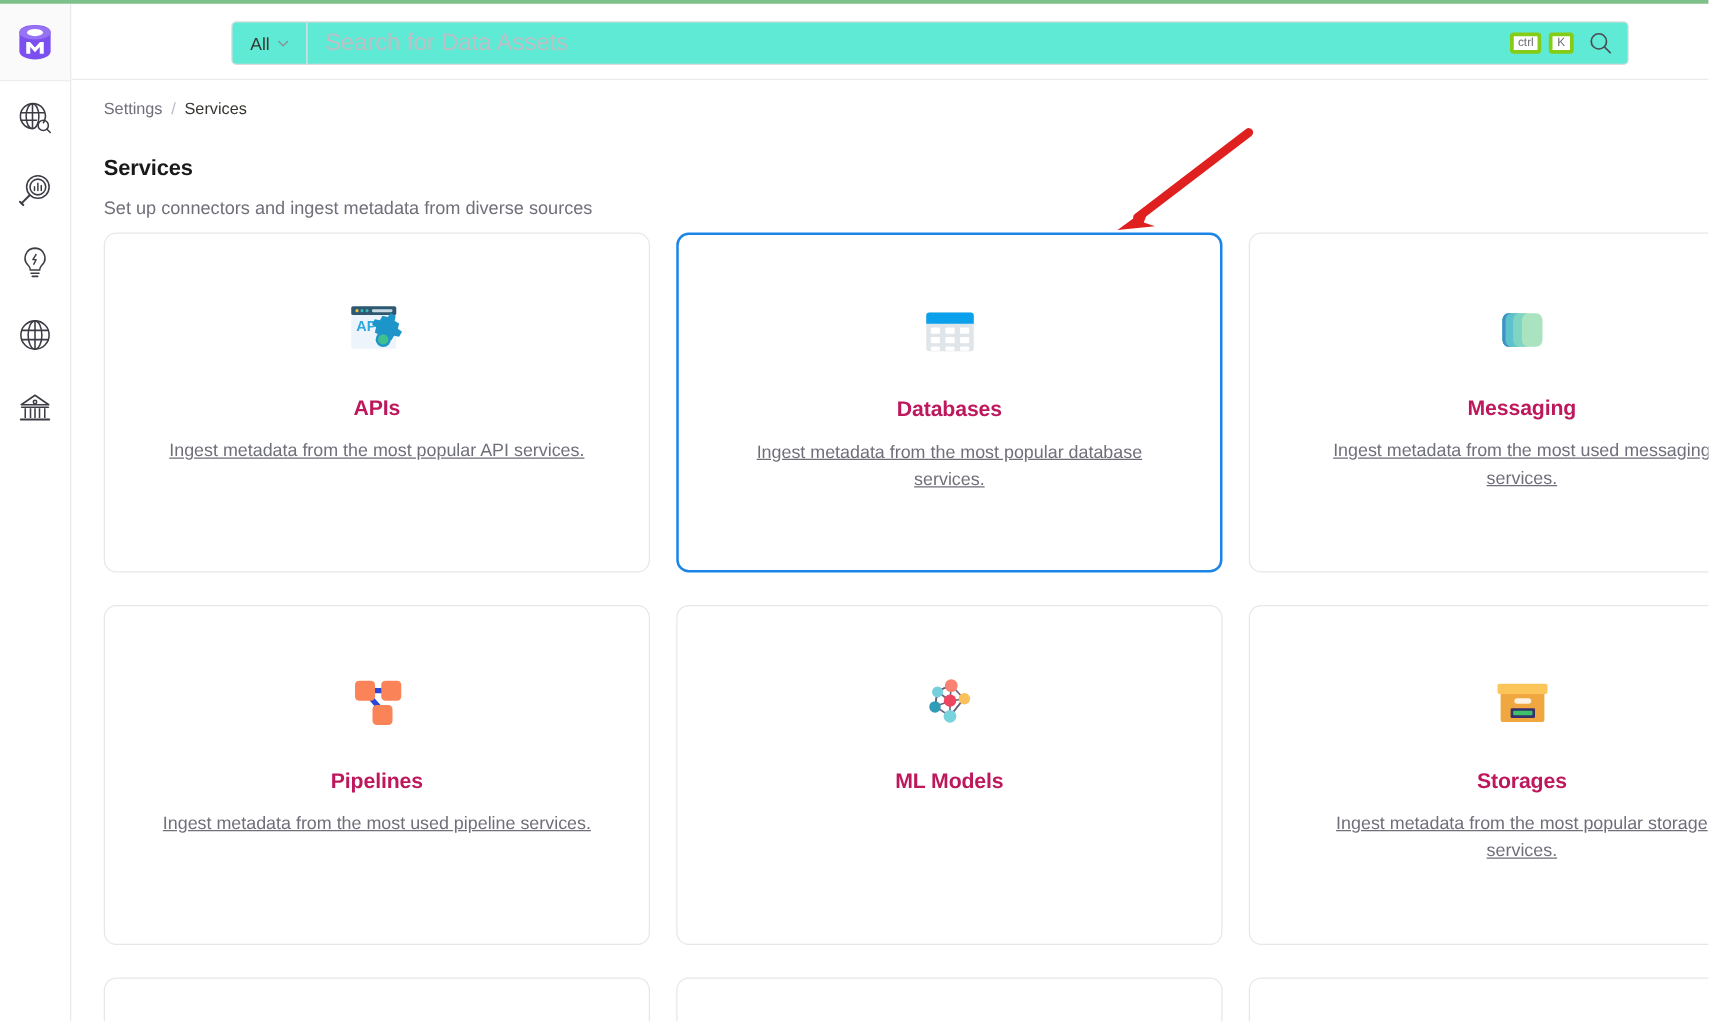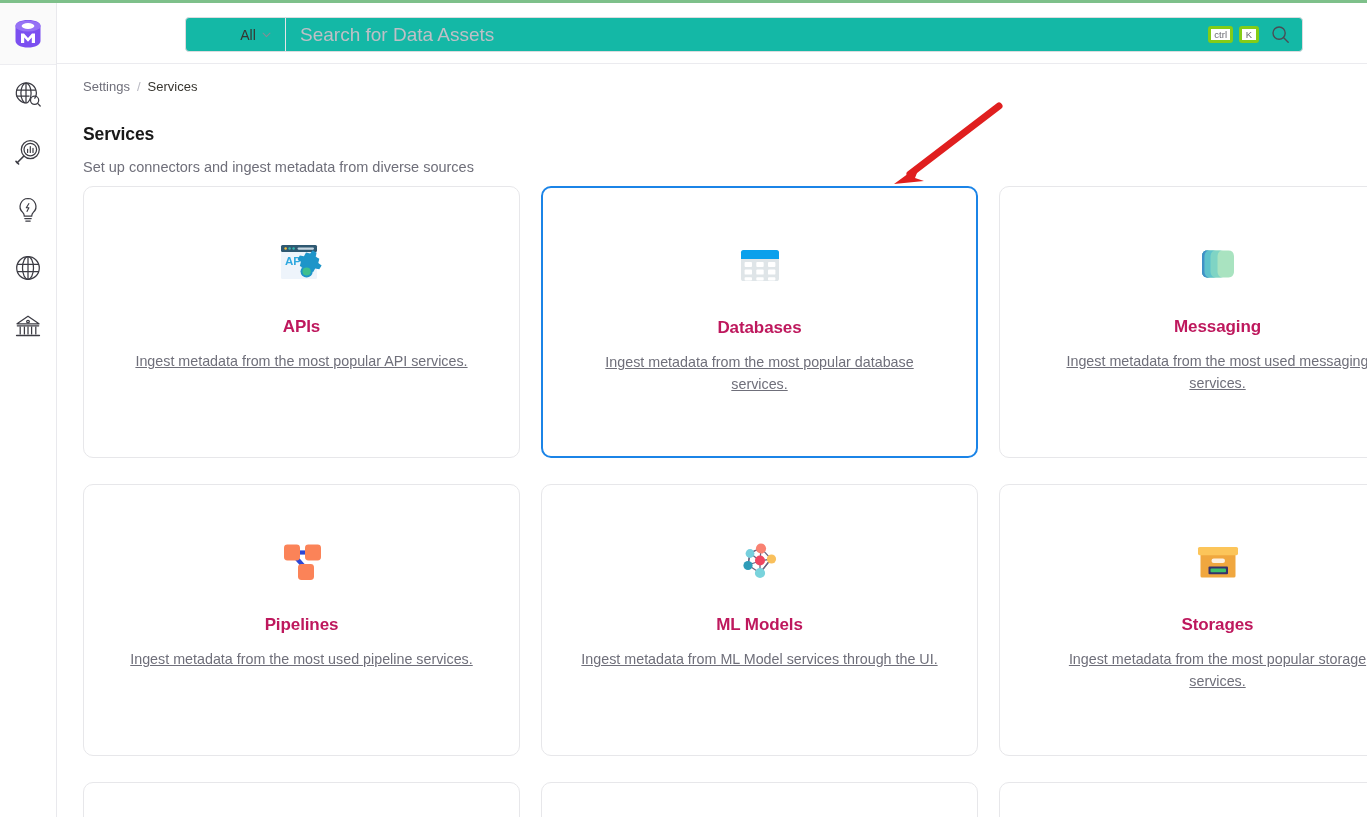--- a/index.html
+++ b/index.html
@@ -77,24 +77,23 @@
     z-index: 30;
   }
   .searchbar {
     position: absolute;
     left: 128px;
     top: 14px;
     width: 1118px;
     height: 35px;
     border: 1px solid #dcdcdf;
     border-radius: 4px;
-    background: #14b8a6;
+    background: #5eead4;
     display: flex;
     align-items: stretch;
-    padding-left: 40px;
   }
   .search-scope {
     width: 60px;
     display: flex;
     align-items: center;
     justify-content: center;
     gap: 6px;
     border-right: 1px solid #e4e4e7;
     font-size: 14px;
     color: #37352f;
@@ -440,21 +439,20 @@
             </g>
             <circle cx="28" cy="13.5" r="5.1" fill="#f98272"></circle>
             <circle cx="17" cy="18.5" r="4.4" fill="#76cfdd"></circle>
             <circle cx="27" cy="25.5" r="5.0" fill="#ef4660"></circle>
             <circle cx="38.5" cy="24" r="4.6" fill="#f9c05c"></circle>
             <circle cx="15" cy="30.5" r="4.6" fill="#2f9cb8"></circle>
             <circle cx="27" cy="38" r="5.1" fill="#79d3dc"></circle>
           </svg>
         </div>
         <div class="card-title">ML Models</div>
-        <div class="card-desc">Ingest metadata from ML Model services through the UI.</div>
       </div>
 
       <div class="card">
         <div class="card-icon">
           <svg width="54" height="54" viewBox="0 0 54 54">
             <rect x="9.5" y="19" width="35" height="23.5" rx="1.6" fill="#f0a73f"></rect>
             <rect x="7" y="12" width="40" height="8.2" rx="1.6" fill="#fcc55a"></rect>
             <rect x="20.5" y="23.5" width="13.5" height="4.4" rx="2.2" fill="#fdf1e2"></rect>
             <rect x="17.5" y="31.5" width="19.5" height="7.8" rx="1" fill="#36306b"></rect>
             <rect x="19.5" y="33.6" width="15.5" height="3.6" rx="0.8" fill="#3fc16a"></rect>

